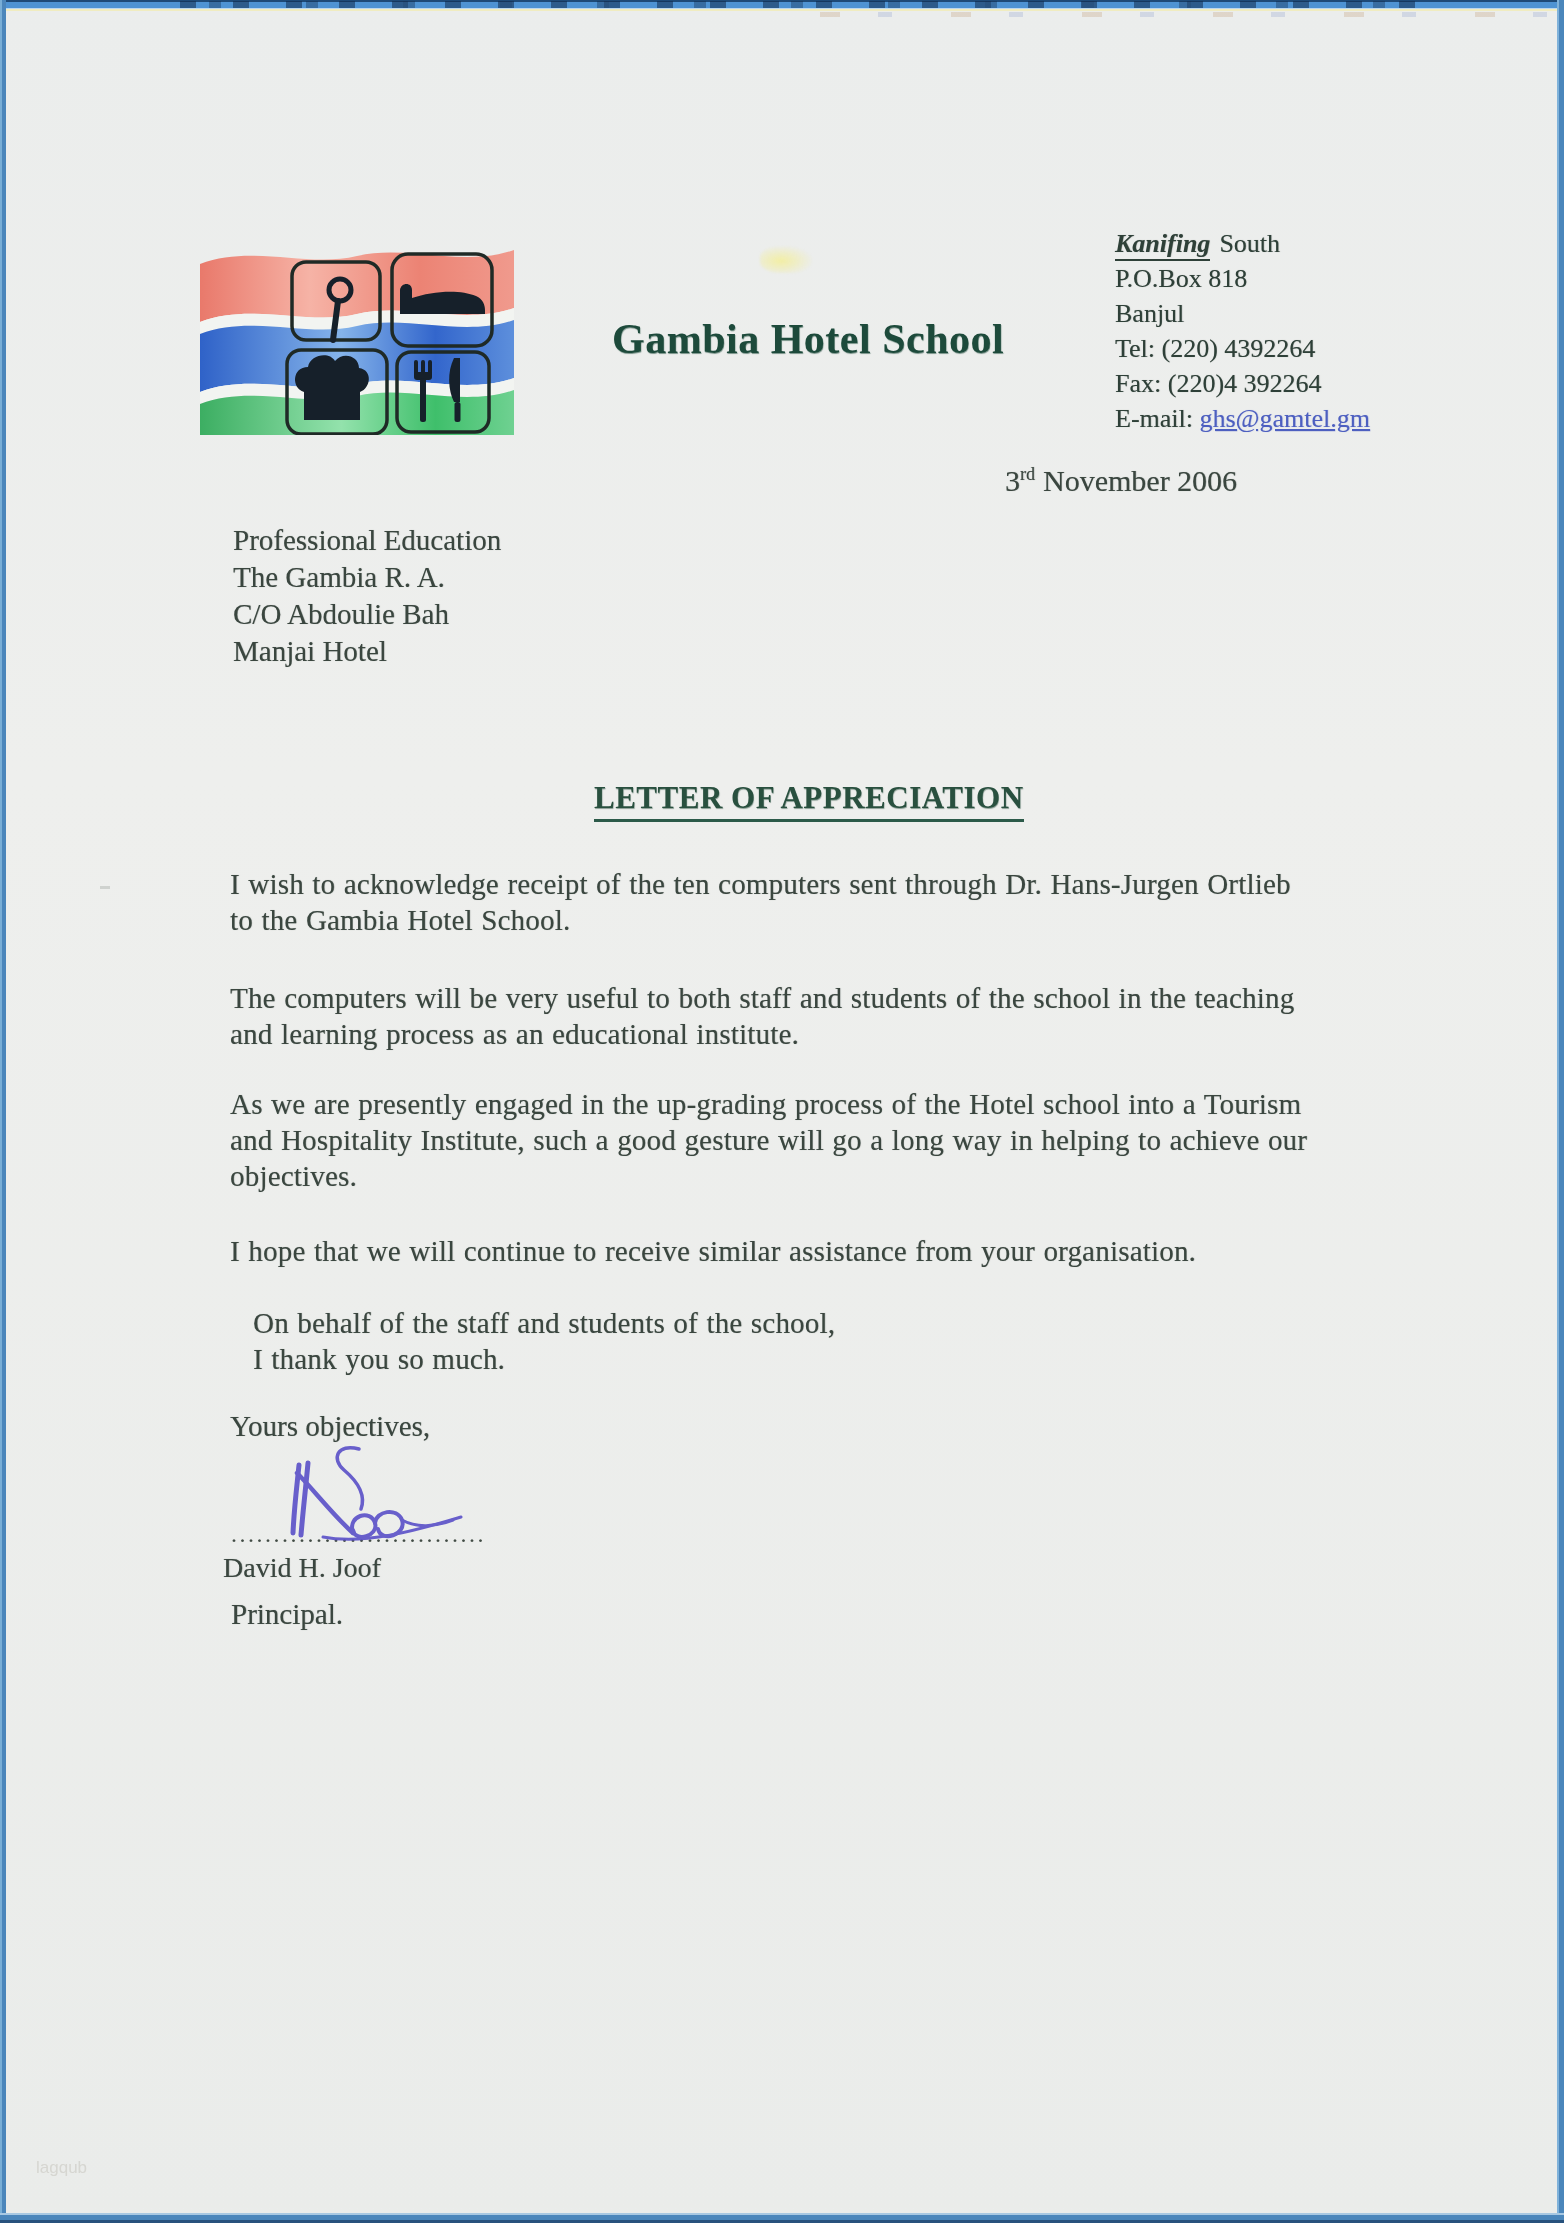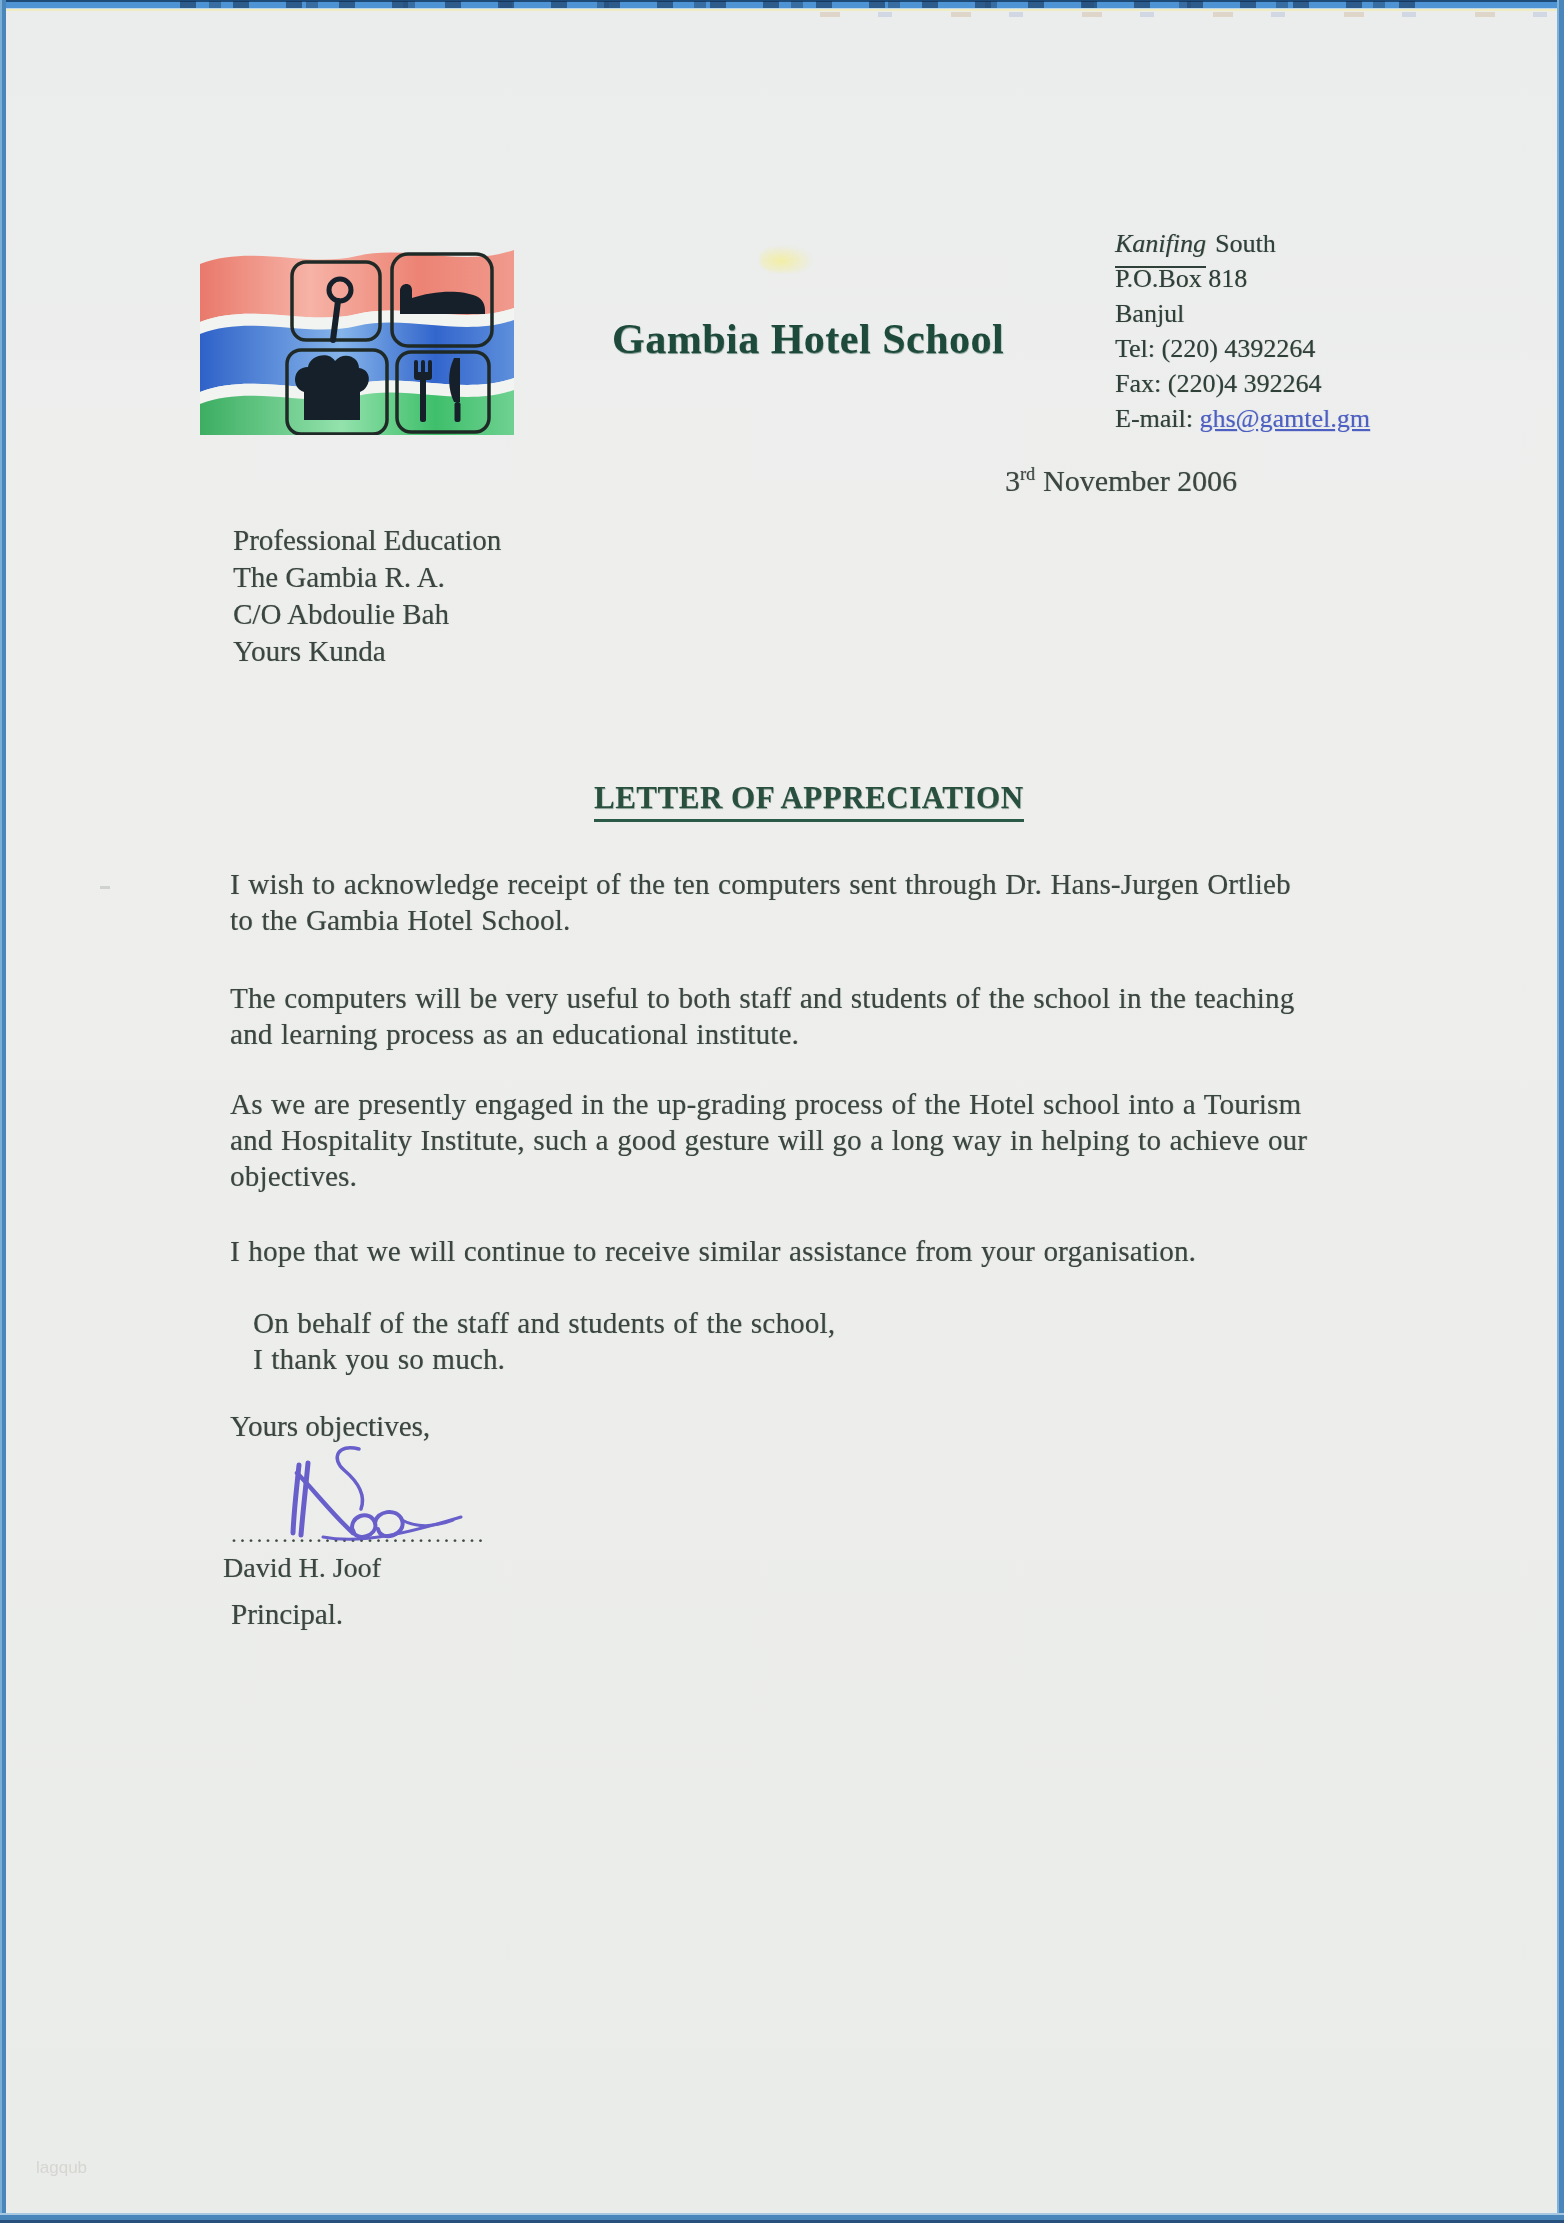--- a/index.html
+++ b/index.html
@@ -34,21 +34,21 @@
   
   .logo{position:absolute;left:192px;top:220px;width:335px;height:215px;}
   .school-name{position:absolute;left:612px;top:315px;
     font-size:42px;font-weight:bold;color:#1d4a3b;letter-spacing:.5px;
     text-shadow:0.5px 0.5px 0.8px rgba(29,74,59,.55);}
   .yellow-smudge{position:absolute;left:760px;top:246px;width:52px;height:27px;border-radius:40%;
     background:radial-gradient(ellipse at 40% 55%,rgba(244,238,140,.75),rgba(244,238,140,0) 75%);
     filter:blur(1px);}
   .contact{position:absolute;left:1115px;top:226px;font-size:26px;color:#2e4038;line-height:35px;}
   .contact .grp{margin-top:0;}
-  .loc-bold{font-weight:normal;font-style:italic;border-bottom:2px solid #2e4038;padding-bottom:8px;}
+  .loc-bold{font-weight:bold;font-style:italic;border-bottom:2px solid #2e4038;padding-bottom:1px;}
   .loc-rest{margin-left:9px;}
   .email-link{color:#4d5fc0;text-decoration:underline;text-shadow:0.4px 0.4px 0.8px rgba(77,95,192,.45);}
 
   
   .date-line{position:absolute;left:1005px;top:464px;font-size:30px;}
   .date-line sup{font-size:18px;vertical-align:super;line-height:0;}
   .date-rest{margin-left:8px;}
   .recipient{position:absolute;left:233px;top:522px;font-size:29px;line-height:37px;}
   .recipient span{display:block;}
 
@@ -157,21 +157,21 @@
   </div>
 
   <div class="date-line scan">
     <span>3</span><sup>rd</sup><span class="date-rest">November 2006</span>
   </div>
 
   <div class="recipient scan">
     <span>Professional Education</span>
     <span>The Gambia R. A.</span>
     <span>C/O Abdoulie Bah</span>
-    <span>Yours Kunda</span>
+    <span>Manjai Hotel</span>
   </div>
 
   <div class="letter-title">LETTER OF APPRECIATION</div>
 
   <div class="para p1 scan">
     <span>I wish to acknowledge receipt of the ten computers sent through Dr. Hans-Jurgen Ortlieb</span>
     <span>to the Gambia Hotel School.</span>
   </div>
   <div class="para p2 scan">
     <span>The computers will be very useful to both staff and students of the school in the teaching</span>

